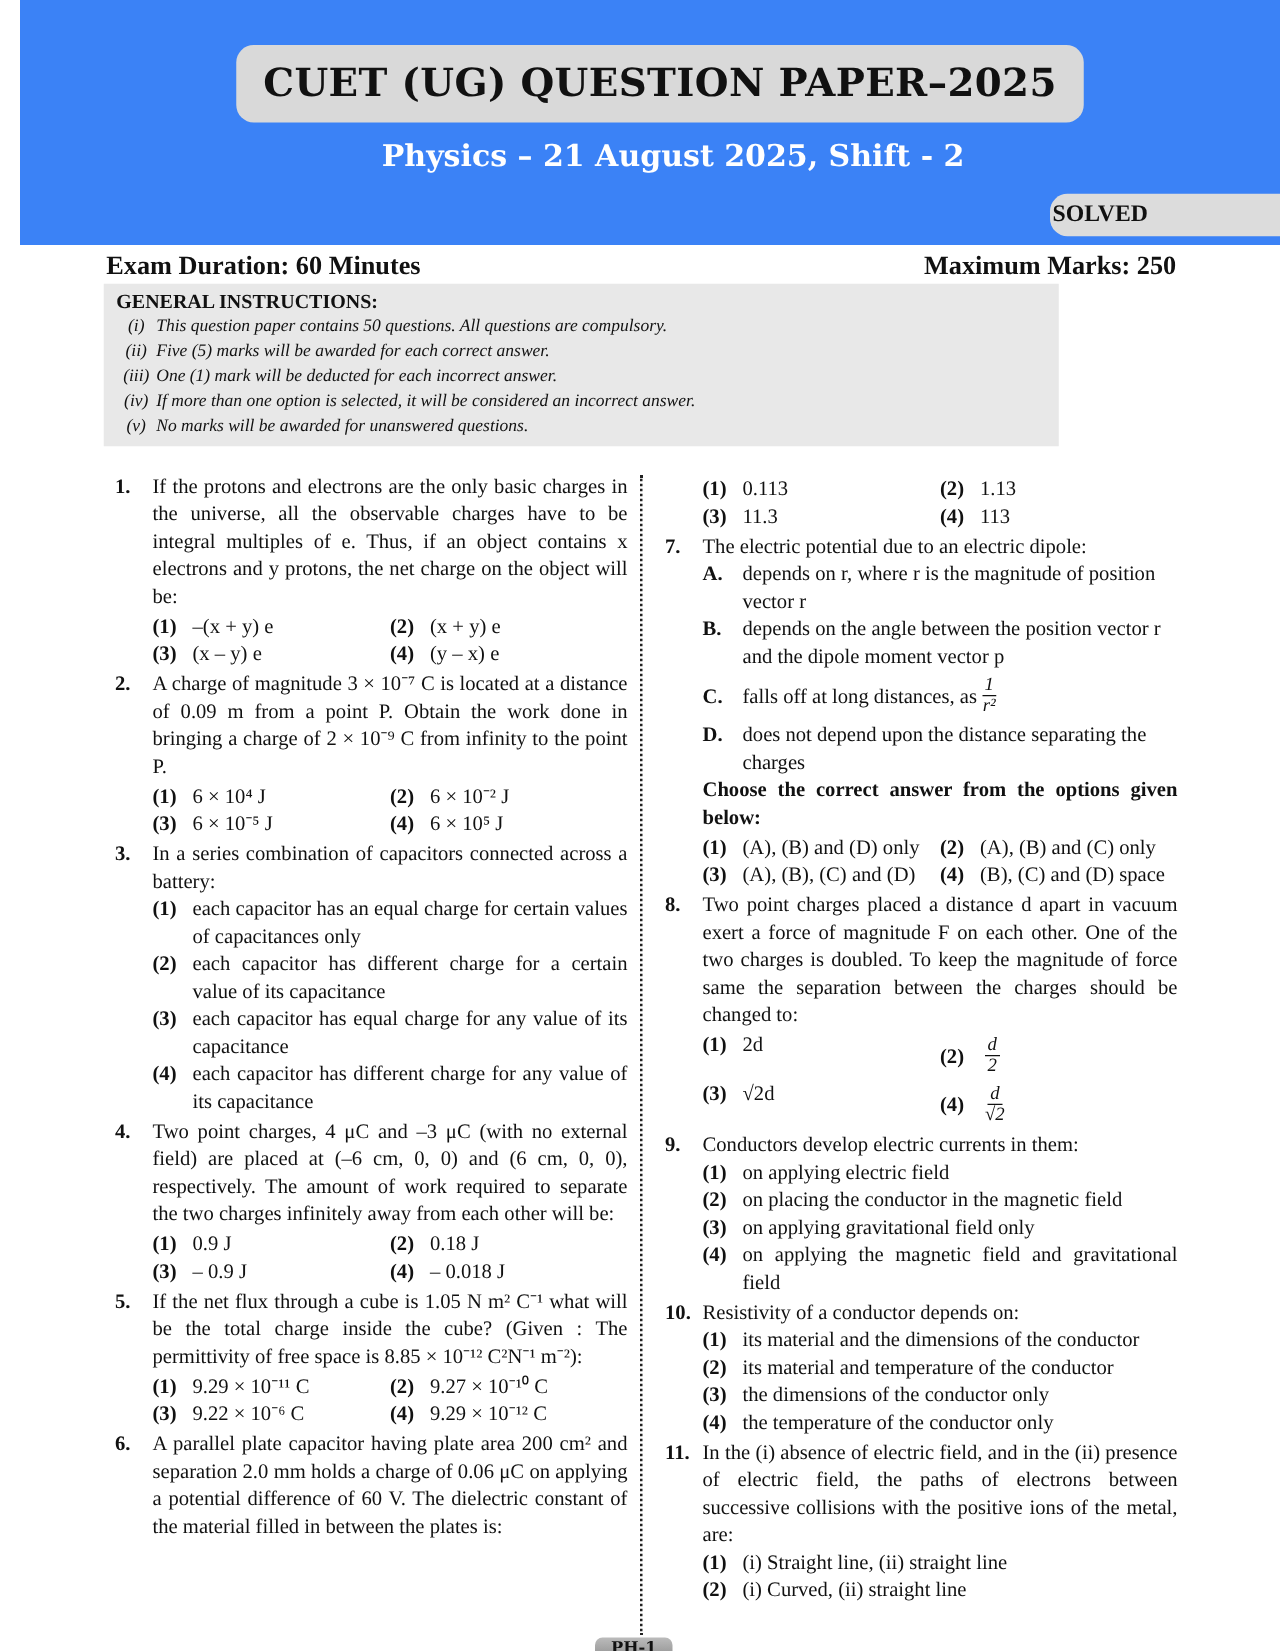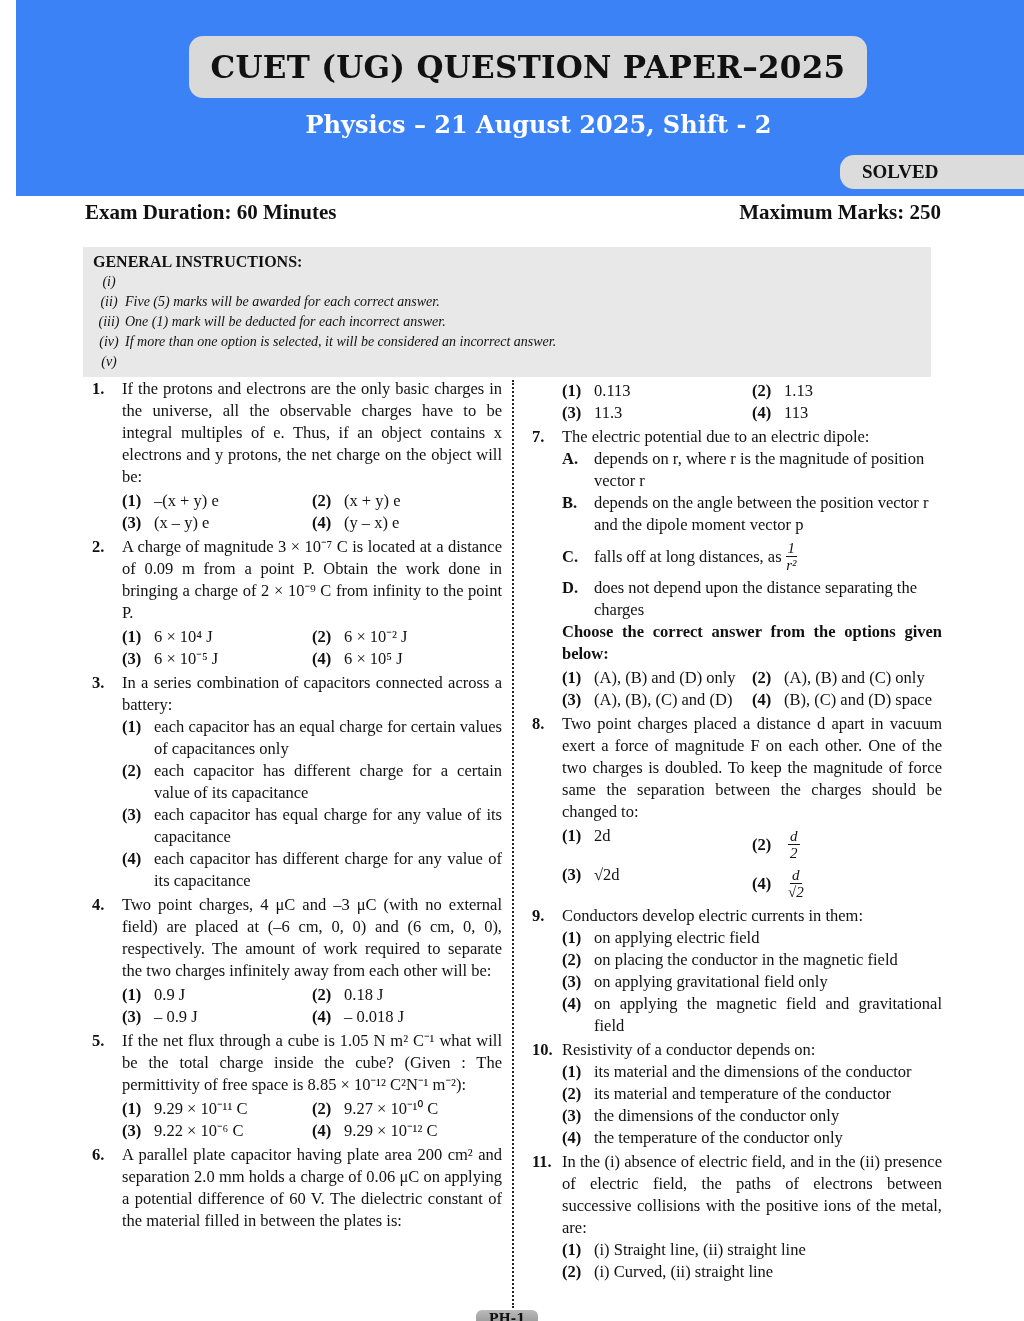--- a/index.html
+++ b/index.html
@@ -3,26 +3,26 @@
 <meta charset="utf-8">
 <style>
   * { box-sizing: border-box; margin: 0; padding: 0; }
   html, body { width: 1024px; height: 1321px; background: #ffffff; overflow: hidden; }
   body { font-family: "DejaVu Serif", serif; color: #111; position: relative; }
 
   .banner { position: absolute; left: 16px; top: 0; width: 1024px; height: 196px; background: #3b82f6; }
   .title-pill { position: absolute; left: 173px; top: 36px; width: 678px; height: 62px; background: #d9d9d9; border-radius: 14px; display: flex; align-items: center; justify-content: center; }
   .title-pill span { font-family: "DejaVu Serif", serif; font-weight: bold; font-size: 31px; letter-spacing: 0.3px; color: #111; }
   .subtitle { position: absolute; left: 0; top: 110px; width: 1024px; text-align: center; font-family: "DejaVu Serif", serif; font-weight: bold; font-size: 24px; color: #ffffff; padding-left: 21px; }
-  .solved-tab { position: absolute; left: 840px; top: 155px; width: 184px; height: 34px; background: #dcdcdc; border-radius: 14px 0 0 14px; padding-left: 22px; display: flex; align-items: center; }
+  .solved-tab { position: absolute; left: 840px; top: 155px; width: 184px; height: 34px; background: #dcdcdc; border-radius: 14px 0 0 14px; padding-left: 2px; display: flex; align-items: center; }
   .solved-tab span { font-family: "Liberation Serif", serif; font-weight: bold; font-size: 19px; color: #111; }
 
   .meta-row { position: absolute; top: 200px; left: 85px; width: 856px; display: flex; justify-content: space-between; font-family: "Liberation Serif", serif; font-weight: bold; font-size: 21px; }
 
-  .instructions { position: absolute; left: 83px; top: 227px; width: 848px; height: 130px; background: #e8e8e8; padding: 6px 10px; margin-top: 20px; }
+  .instructions { position: absolute; left: 83px; top: 227px; width: 764px; height: 130px; background: #e8e8e8; padding: 6px 10px; }
   .instructions h3 { font-family: "Liberation Serif", serif; font-weight: bold; font-size: 16px; margin-bottom: 1px; }
   .instr-item { display: flex; font-family: "Liberation Serif", serif; font-style: italic; font-size: 14px; line-height: 20px; }
   .instr-item .num { width: 32px; text-align: center; flex: none; }
 
   .col { position: absolute; top: 378px; font-family: "Liberation Serif", serif; font-size: 16.5px; line-height: 22px; }
   .col-left { left: 92px; width: 410px; }
   .col-right { left: 532px; width: 410px; }
   .divider { position: absolute; left: 512px; top: 380px; height: 928px; border-left: 2px dotted #222; }
 
   .q { display: flex; margin-bottom: 2px; }
@@ -58,35 +58,37 @@
 <div class="meta-row">
   <span>Exam Duration: 60 Minutes</span>
   <span>Maximum Marks: 250</span>
 </div>
 
 <div class="instructions">
   <h3>GENERAL INSTRUCTIONS:</h3>
   <div id="instr-list">
       <div class="instr-item">
         <span class="num">(i)</span>
+        <span class="txt">This question paper contains 50 questions. All questions are compulsory.</span>
       </div>
       <div class="instr-item">
         <span class="num">(ii)</span>
         <span class="txt">Five (5) marks will be awarded for each correct answer.</span>
       </div>
       <div class="instr-item">
         <span class="num">(iii)</span>
         <span class="txt">One (1) mark will be deducted for each incorrect answer.</span>
       </div>
       <div class="instr-item">
         <span class="num">(iv)</span>
         <span class="txt">If more than one option is selected, it will be considered an incorrect answer.</span>
       </div>
       <div class="instr-item">
         <span class="num">(v)</span>
+        <span class="txt">No marks will be awarded for unanswered questions.</span>
       </div>
     </div>
 </div>
 
 <div class="divider"></div>
 
 <div class="col col-left" id="col-left">
     <div class="q">
       <div class="qnum">1.</div>
       <div class="qbody">

